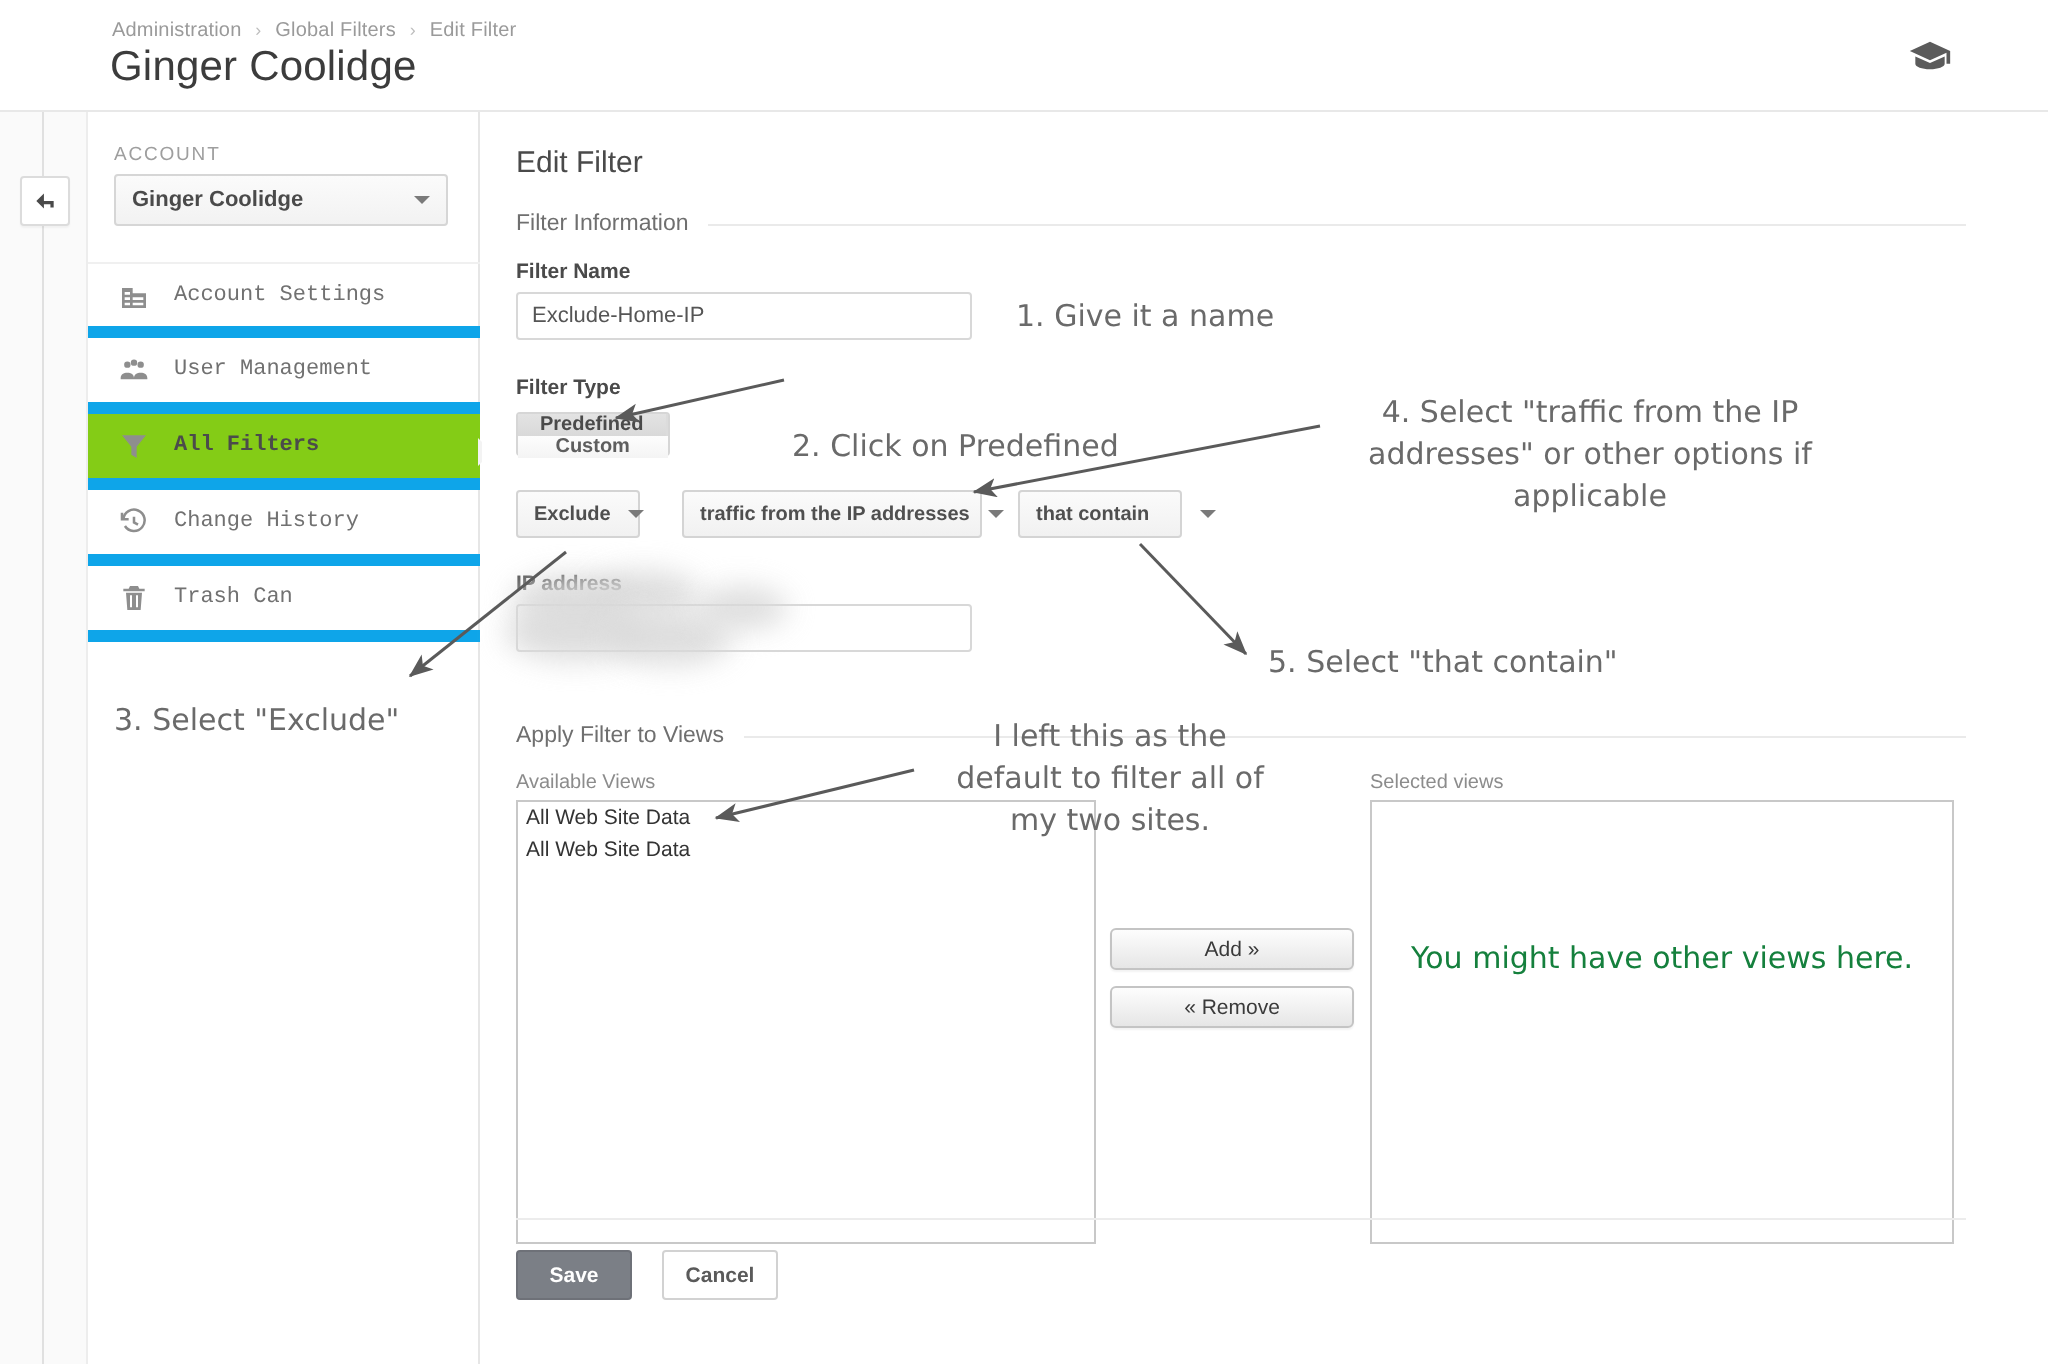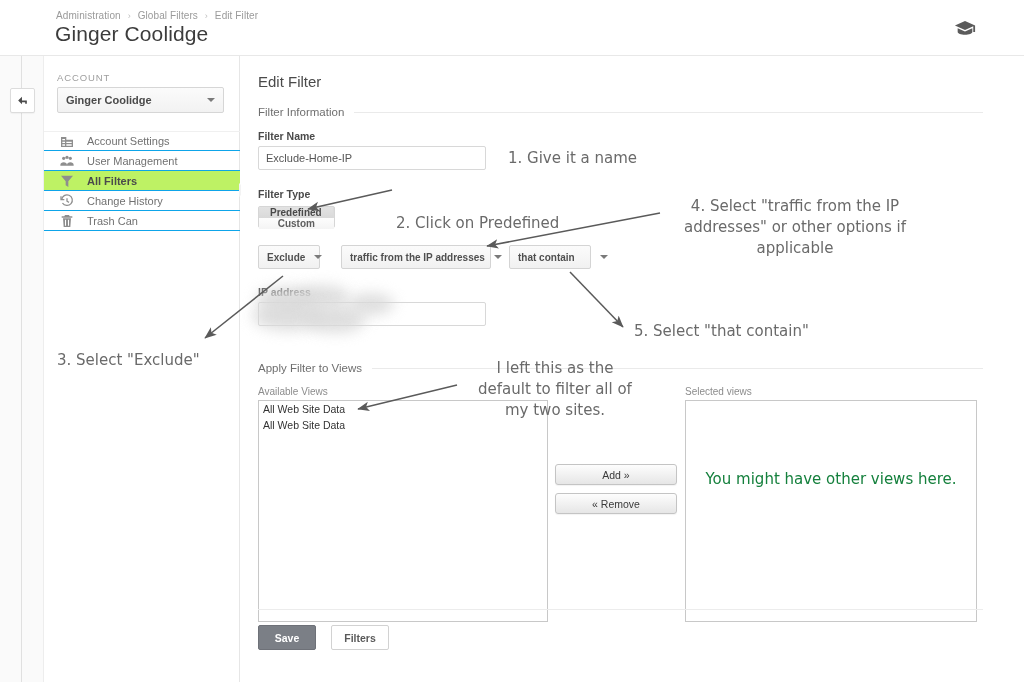--- a/index.html
+++ b/index.html
@@ -69,25 +69,25 @@
   .sb-account-select .txt {
     font-size: 11px; font-weight: bold; color: #4a4a4a; flex: 1;
   }
   .caret-down {
     width: 0; height: 0;
     border-left: 4px solid transparent; border-right: 4px solid transparent;
     border-top: 4px solid #7a7a7a;
   }
   .sb-nav { position: absolute; left: 0; top: 75px; width: 196px; }
   .sb-item {
-    position: relative; height: 20px; display: flex; align-items: center;
-    padding-left: 14px; border-bottom: 1px solid #0ea5e9;
+    position: relative; height: 38px; display: flex; align-items: center;
+    padding-left: 14px; border-bottom: 6px solid #0ea5e9; font-family: Liberation Mono, monospace;
   }
   .sb-item:first-child { border-top: 1px solid #f0f0f0; }
-  .sb-item.active { background: #bef264; }
+  .sb-item.active { background: #84cc16; }
   .sb-item.active .sb-label { font-weight: bold; color: #4b4b4b; }
   .sb-item.active::after {
     content: ""; position: absolute; right: -6px; top: 12px;
     width: 0; height: 0;
     border-top: 7px solid transparent; border-bottom: 7px solid transparent;
     border-left: 7px solid #f3f3f3;
   }
   .sb-icon {
     width: 18px; height: 18px; margin-right: 11px;
     color: #8e8e8e; flex-shrink: 0;
@@ -343,21 +343,21 @@
 
   <div class="sub-label" style="left:444px; top:330px;">Selected views</div>
   <div class="listbox" style="left:444px; top:344px; width:292px; height:222px;">
     <div class="placeholder-note" style="top:68px;">You might
 have other
 views here.</div>
   </div>
 
   <div class="hr-bottom"></div>
   <div class="btn-save">Save</div>
-  <div class="btn-cancel">Filters</div>
+  <div class="btn-cancel">Cancel</div>
 </div>
 
 <div class="blur-wrap">
   <div class="blur-blob" style="left:4px;  top:2px;  width:60px; height:26px;"></div>
   <div class="blur-blob" style="left:42px; top:0px;  width:56px; height:24px;"></div>
   <div class="blur-blob" style="left:0px;  top:16px; width:72px; height:30px;"></div>
   <div class="blur-blob" style="left:52px; top:20px; width:62px; height:28px;"></div>
   <div class="blur-blob" style="left:96px; top:8px;  width:46px; height:22px;"></div>
 </div>
 

